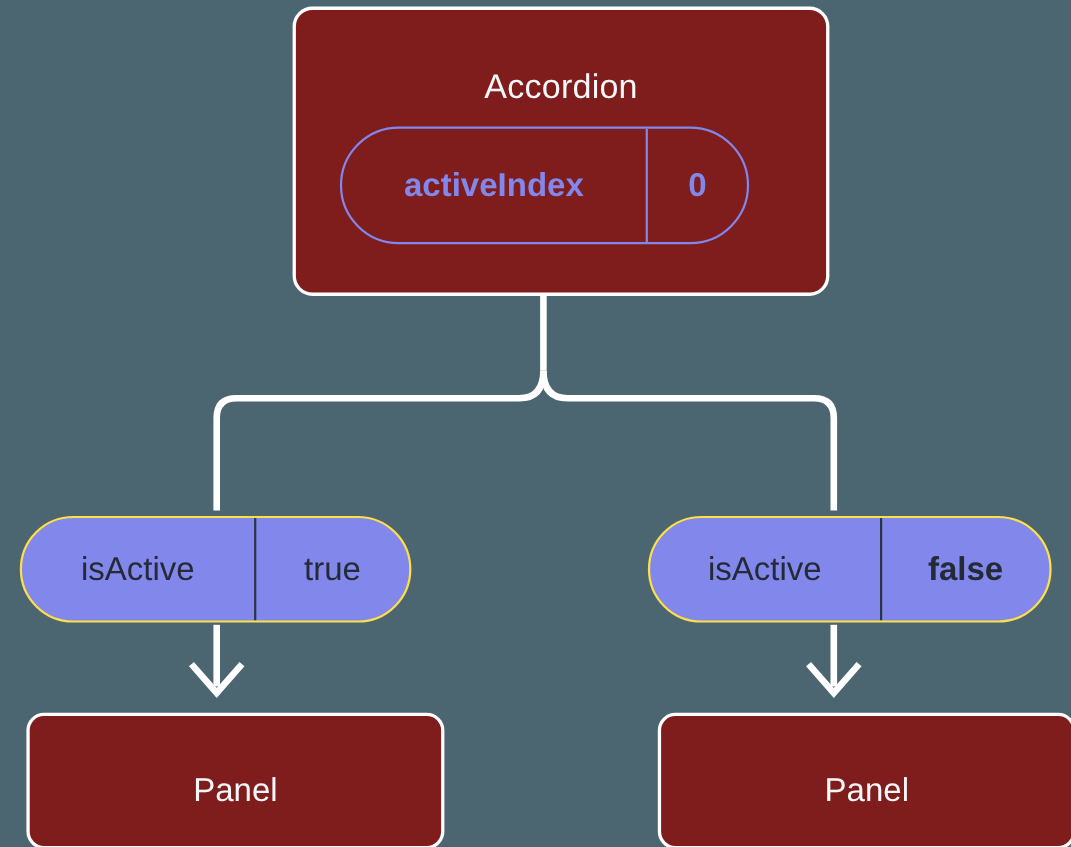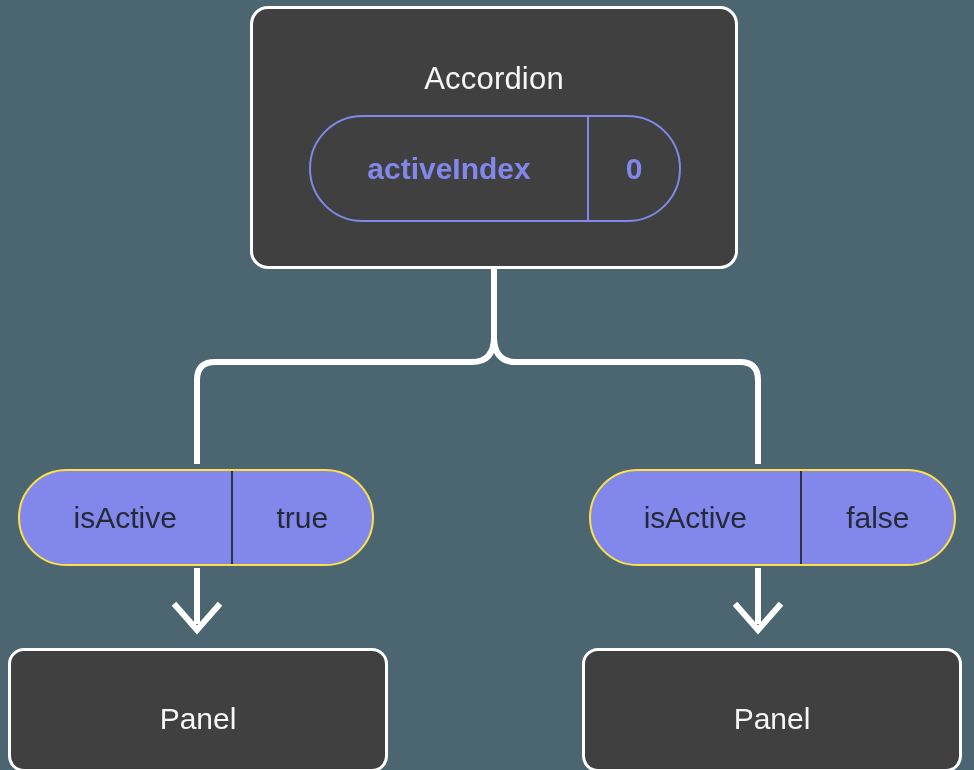--- a/index.html
+++ b/index.html
@@ -28,23 +28,24 @@
     height: 770px;
     z-index: 1;
     pointer-events: none;
   }
 
   
   .node-box {
     position: absolute;
     z-index: 2;
     box-sizing: border-box;
-    background: #404040;
+    background: #7f1d1d;
     border: 3px solid #ffffff;
     border-radius: 16px;
+    margin-left: 16px;
   }
 
   
   #accordion-box {
     left: 250px;
     top: 6px;
     width: 488px;
     height: 263px;
     border-radius: 18px;
   }
@@ -110,21 +111,21 @@
     font-weight: 400;
   }
   .pill-filled .seg-val { border-left: 2px solid #2c3341; }
 
   #prop-pill-left  { left: 18px;  top: 469px; width: 356px; }
   #prop-pill-left  .seg-key { width: 213px; }
   #prop-pill-left  .seg-val { width: 143px; }
 
   #prop-pill-right { left: 589px; top: 469px; width: 367px; }
   #prop-pill-right .seg-key { width: 211px; }
-  #prop-pill-right .seg-val { width: 156px; }
+  #prop-pill-right .seg-val { width: 156px; font-weight: bold; }
 
   
   #panel-box-left  { left: 8px;   top: 648px; width: 380px; height: 124px; }
   #panel-box-right { left: 582px; top: 648px; width: 380px; height: 124px; }
   .leaf-title {
     position: absolute;
     left: 0;
     top: 51px;
     width: 100%;
     text-align: center;

